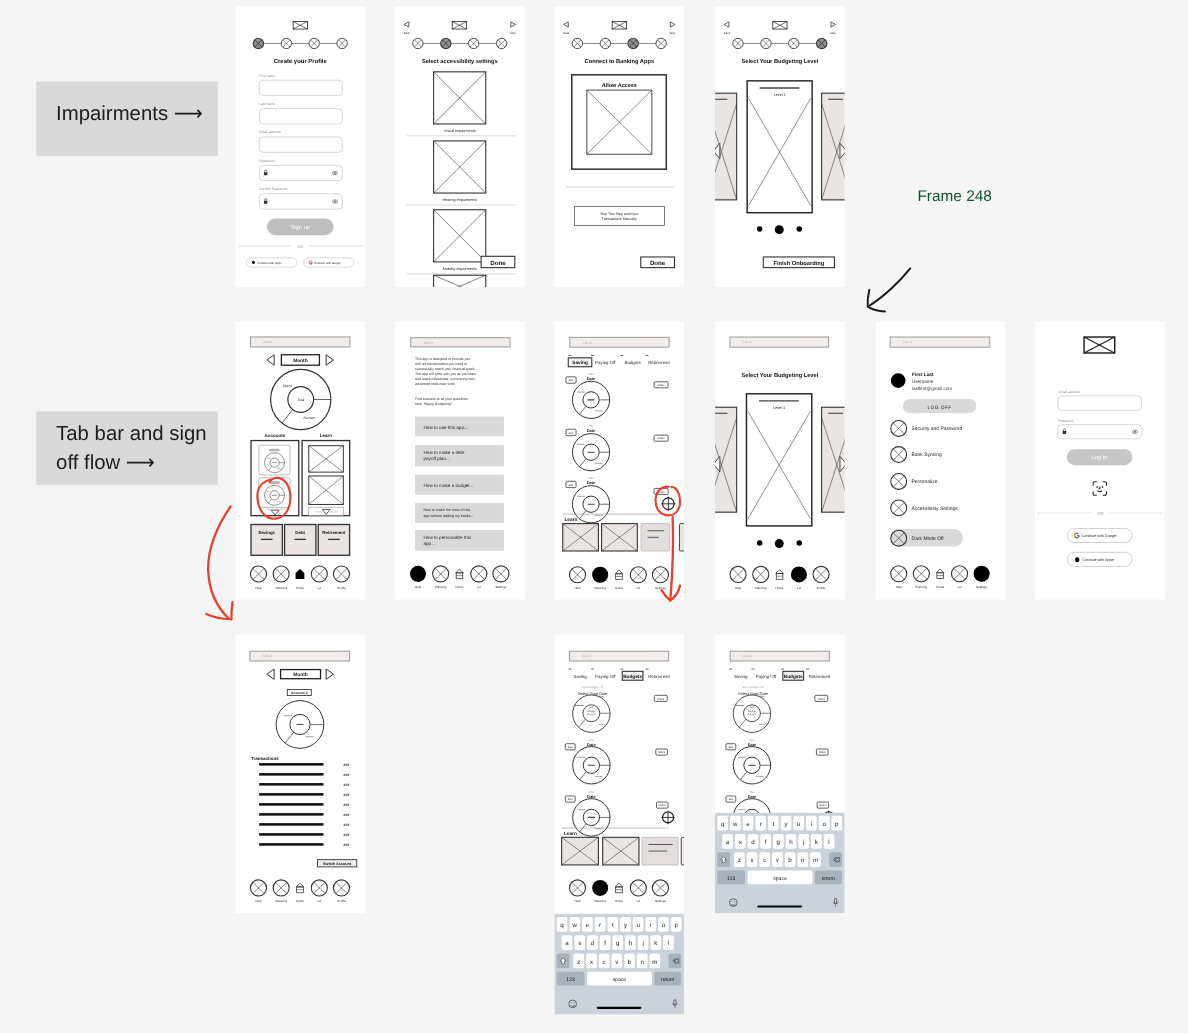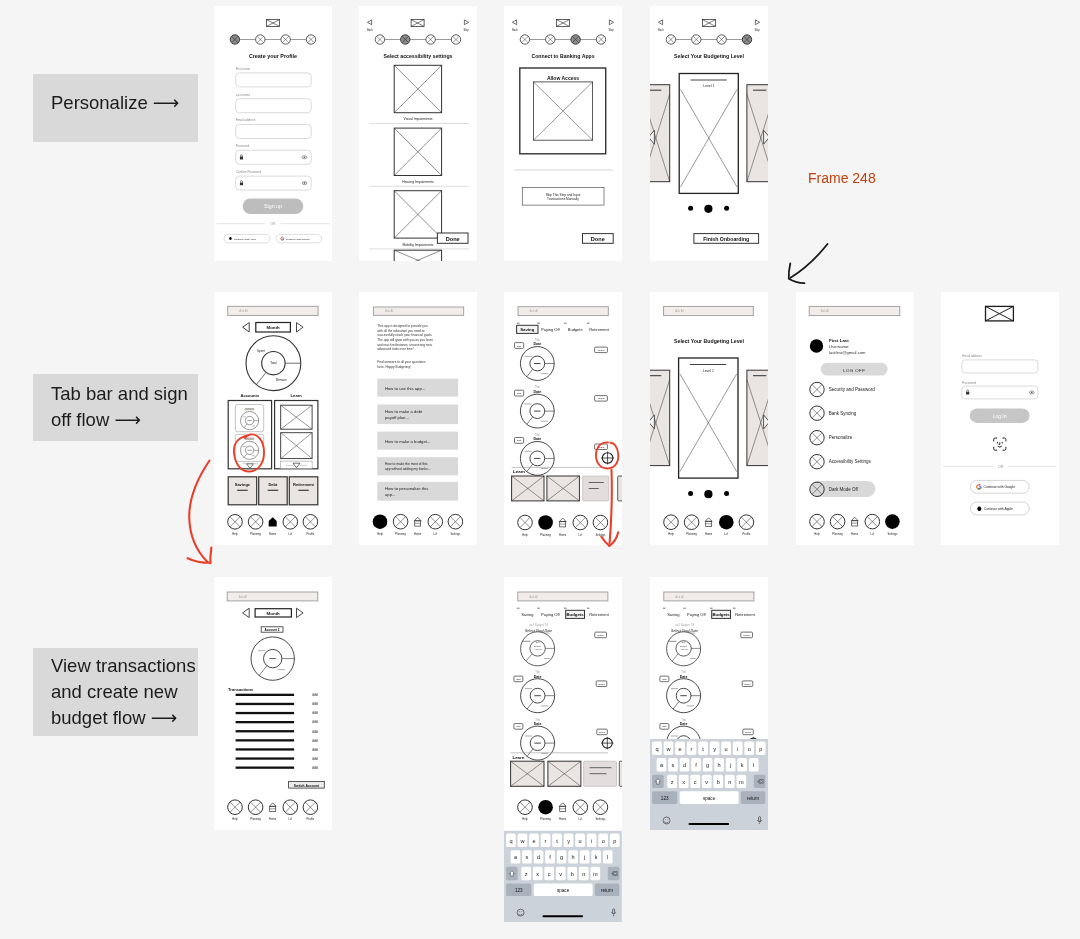--- a/index.html
+++ b/index.html
@@ -1,28 +1,25 @@
 <!DOCTYPE html>
 <html><head><meta charset="utf-8"><title>Wireframes</title><style>
 html,body{margin:0;padding:0;background:#f5f5f5;font-family:"Liberation Sans",sans-serif;}
 .page{position:relative;width:1080px;height:939px;overflow:hidden;}
 .frame{position:absolute;background:#fff;overflow:hidden;}
 .glabel{position:absolute;background:#d9d9d9;color:#1c1c1e;font-size:18.5px;line-height:26px;}
 </style></head><body>
 <div class="page">
 <div class="glabel" style="left:33px;top:74px;width:165px;height:68px">
-      <div style="margin:16px 0 0 18px">Personalize ⟶</div>
+      <div style="margin:16px 0 0 18px">Impairments ⟶</div>
     </div>
 <div class="glabel" style="left:33px;top:374px;width:165px;height:67px">
       <div style="margin:7px 0 13px 18px">Tab bar and sign<br>off flow ⟶</div>
     </div>
-<div class="glabel" style="left:33px;top:648px;width:165px;height:88px">
-      <div style="margin:5px 0 0 18px">View transactions<br>and create new<br>budget flow ⟶</div>
-    </div>
-<div style="position:absolute;left:808px;top:170px;font-size:14px;color:#c2410c">Frame 248</div>
+<div style="position:absolute;left:834px;top:170px;font-size:14px;color:#14532d">Frame 248</div>
 
 <div class="frame" style="left:213.5px;top:5.5px;width:118px;height:255px"><svg width="118" height="255" viewBox="0 0 118 255" font-family="Liberation Sans, sans-serif">
         <rect x="52.5" y="13.6" width="13.0" height="6.8" fill="#fff" stroke="#1d1d1f" stroke-width="0.7"></rect>
         <line x1="52.5" y1="13.6" x2="65.5" y2="20.4" stroke="#1d1d1f" stroke-width="0.5599999999999999"></line>
         <line x1="65.5" y1="13.6" x2="52.5" y2="20.4" stroke="#1d1d1f" stroke-width="0.5599999999999999"></line>
         <line x1="20.9" y1="33.5" x2="97.0" y2="33.5" stroke="#555" stroke-width="0.6"></line>
         <circle cx="20.9" cy="33.5" r="4.7" fill="#8e8e8e" stroke="#3a3a3a" stroke-width="1"></circle>
         <line x1="17.6" y1="30.2" x2="24.2" y2="36.8" stroke="#333" stroke-width="0.7"></line>
         <line x1="24.2" y1="30.2" x2="17.6" y2="36.8" stroke="#333" stroke-width="0.7"></line>
         <circle cx="46.3" cy="33.5" r="4.7" fill="#fff" stroke="#333" stroke-width="0.8"></circle>

